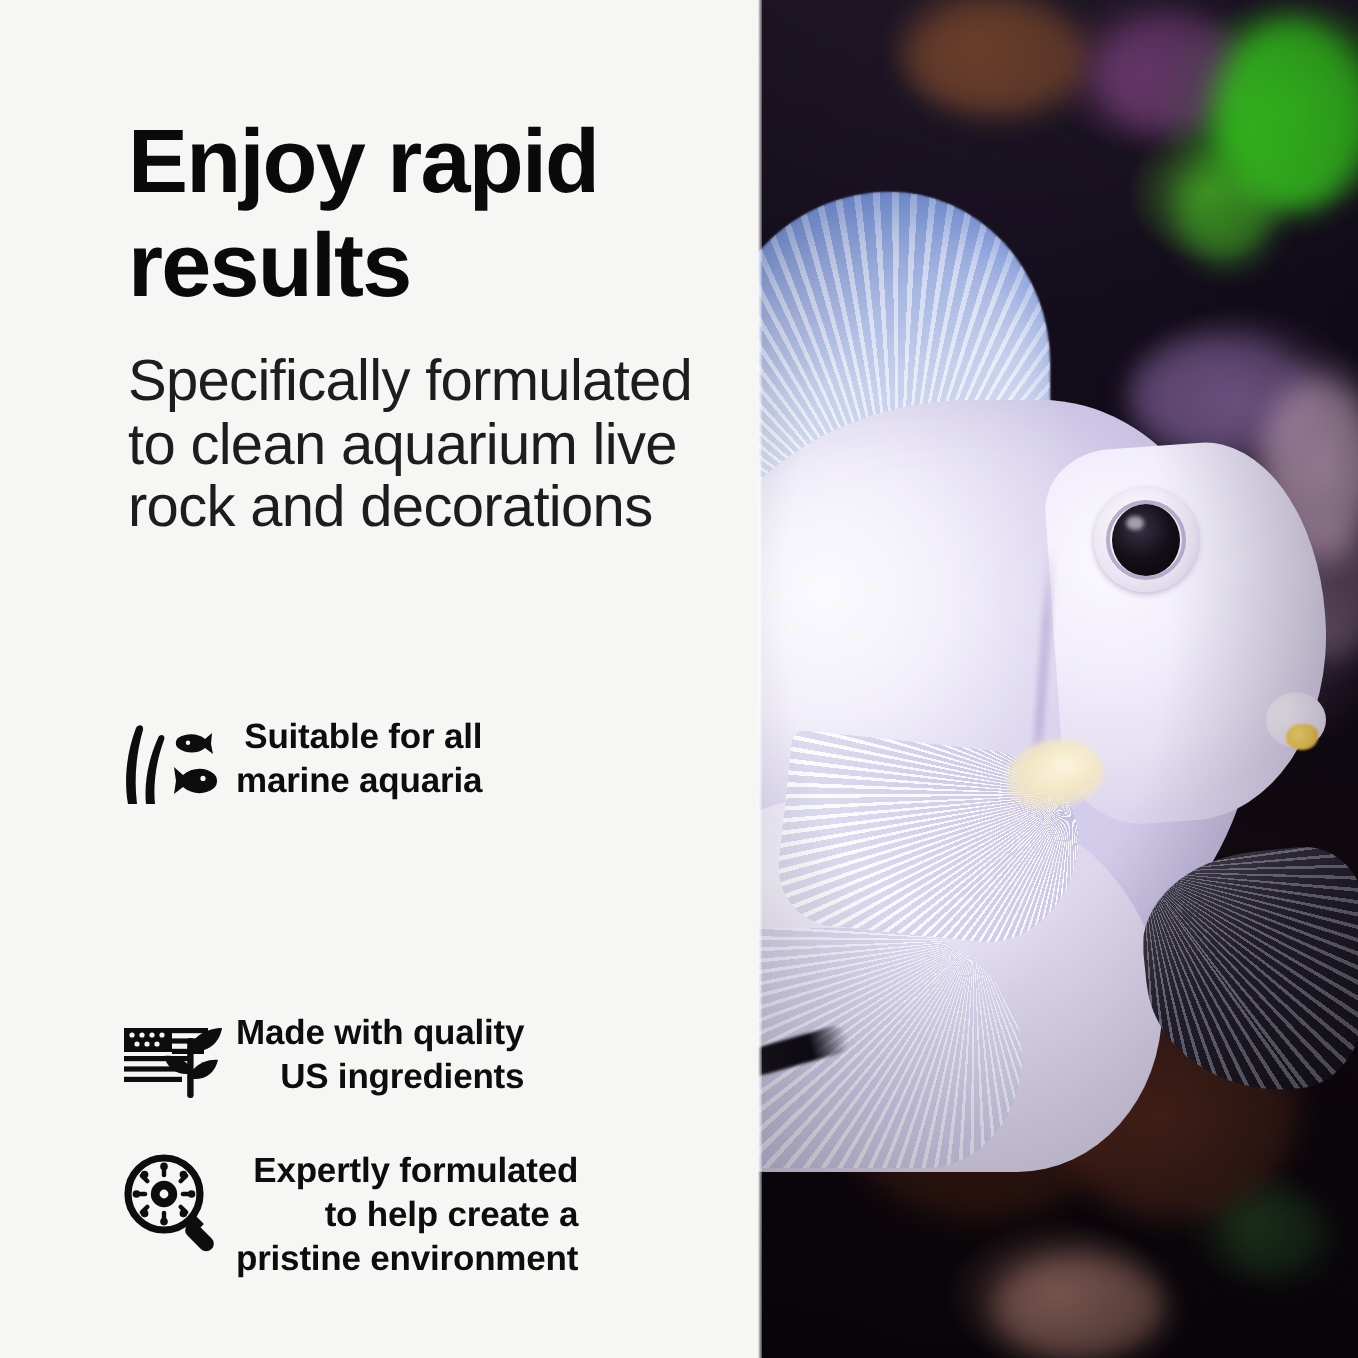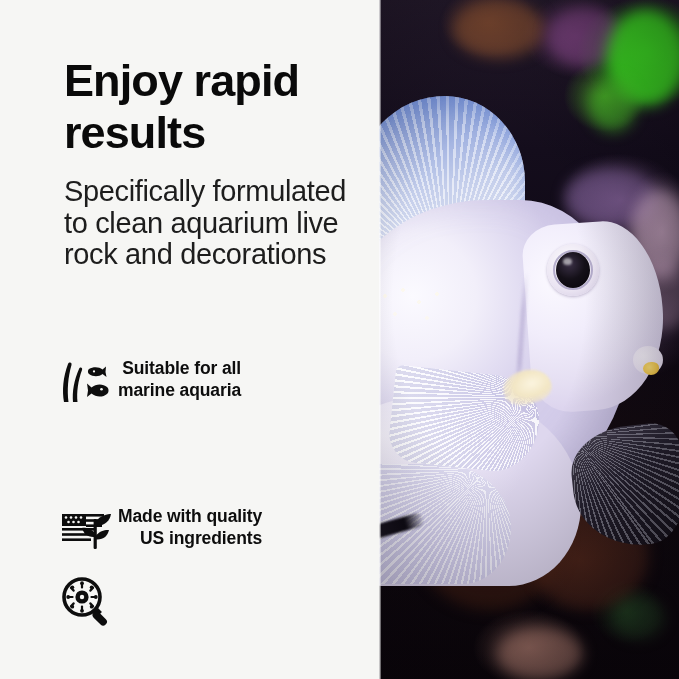--- a/index.html
+++ b/index.html
@@ -490,20 +490,23 @@
               <circle cx="8.2" cy="20" r="1.9"></circle>
               <circle cx="35.8" cy="20" r="1.9"></circle>
               <circle cx="12.3" cy="10.3" r="1.9"></circle>
               <circle cx="31.7" cy="29.7" r="1.9"></circle>
               <circle cx="31.7" cy="10.3" r="1.9"></circle>
               <circle cx="12.3" cy="29.7" r="1.9"></circle>
             </g>
             <circle cx="22" cy="20" r="2.2" fill="#f6f6f4"></circle>
           </svg>
         </span>
+        <p class="feature-text">Expertly formulated
+to help create a
+pristine environment</p>
       </div>
 
     </div>
   </div>
 
   <div class="photo-panel">
     <div class="photo-stage">
       <div class="reef-base"></div>
 
       <div class="blob b-brown1"></div>

